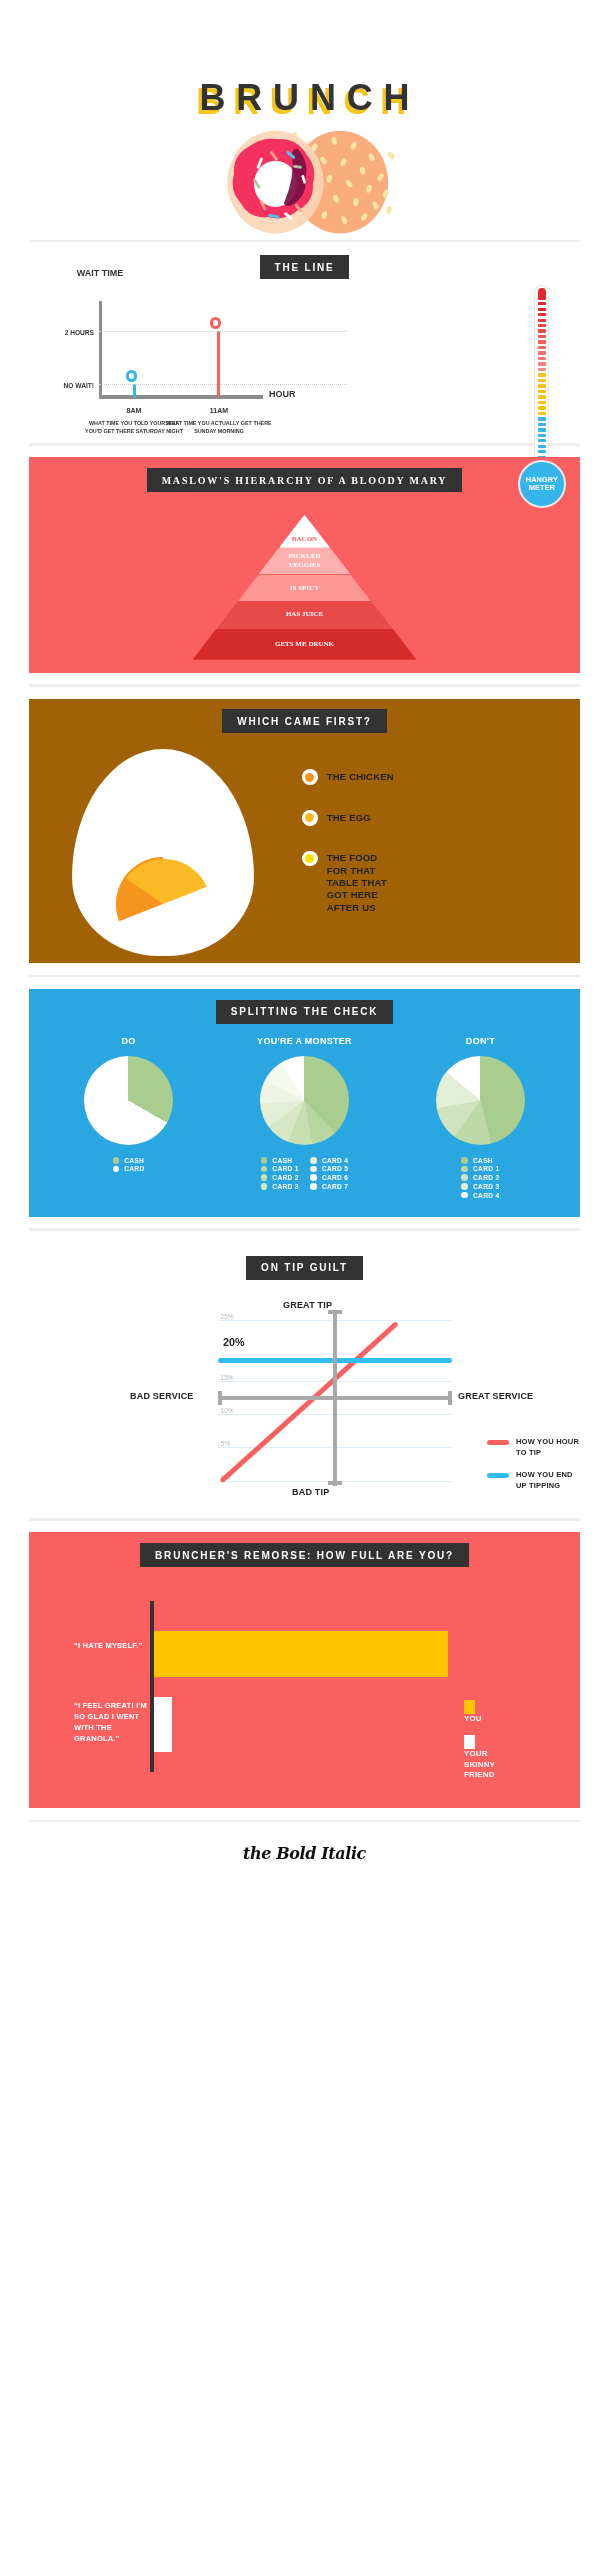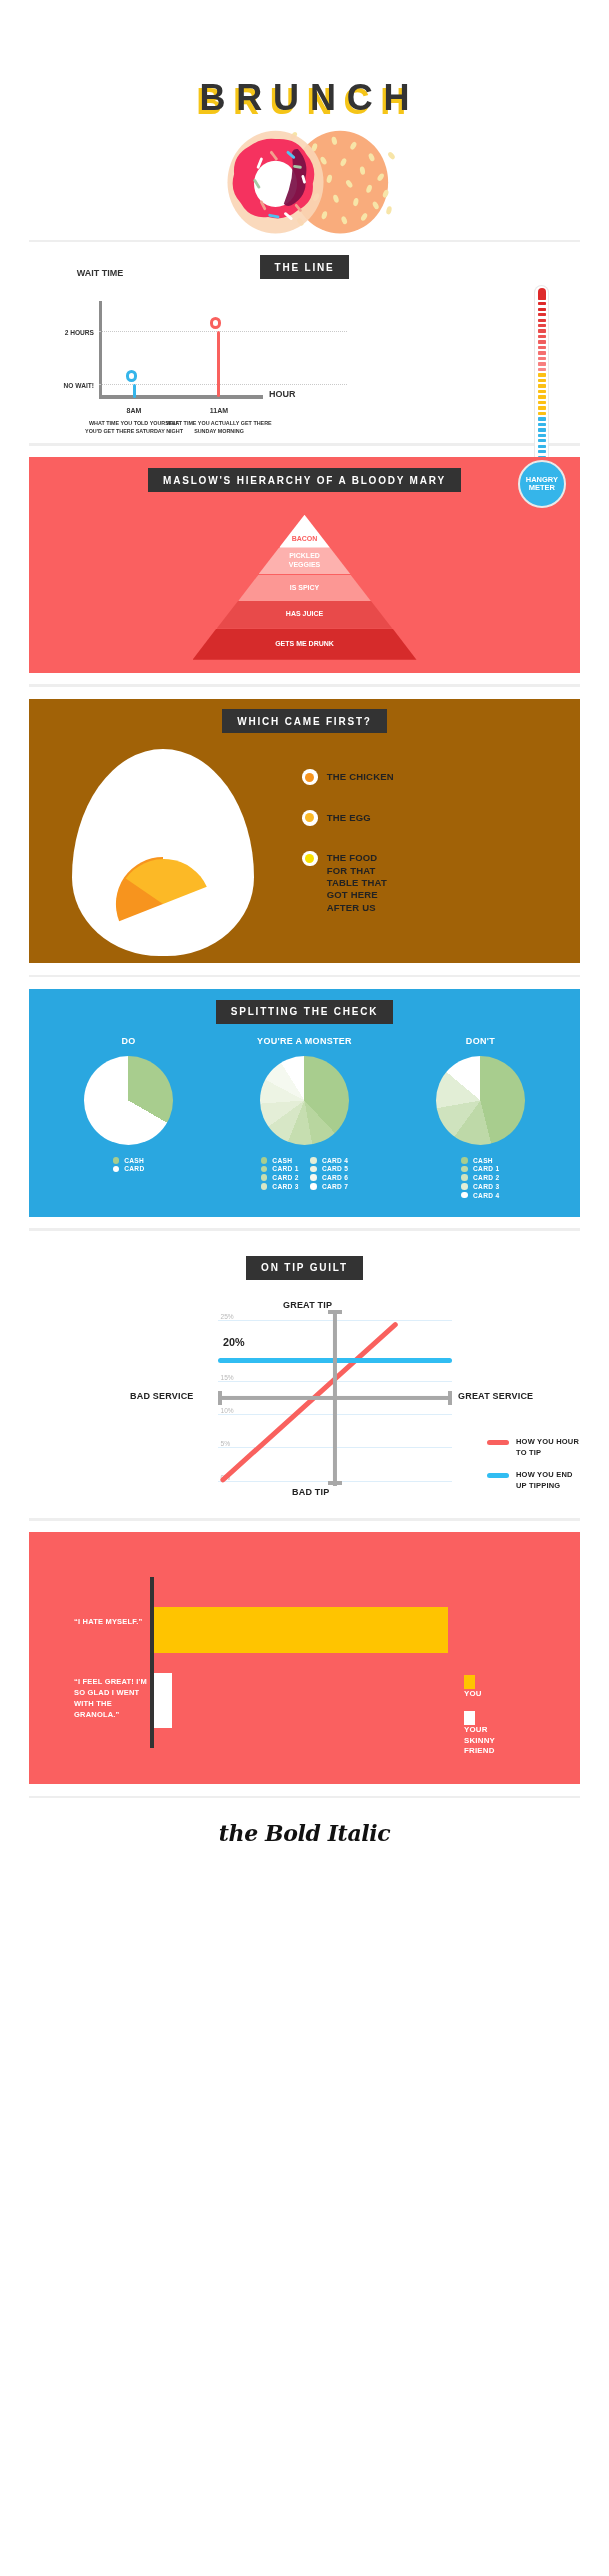--- a/index.html
+++ b/index.html
@@ -140,21 +140,21 @@
   .rem-axis { position: absolute; left: 121px; top: 8.3px; width: 4.1px; height: 171px; background: #333333; }
   .rem-bar { position: absolute; left: 125px; }
   .rem-lab { position: absolute; color: #ffffff; font-size: 7.5px; font-weight: bold; line-height: 1.45; text-align: left; letter-spacing: 0.2px; }
   .rem-legend { position: absolute; right: 70px; bottom: 8.3px; }
   .rl-item { display: flex; align-items: flex-start; margin-bottom: 10.8px; flex-direction: column; }
   .rl-swatch { width: 10.8px; height: 14px; margin-right: 8.3px; flex: 0 0 auto; }
   .rl-text { color: #ffffff; font-size: 7.9px; font-weight: bold; line-height: 1.35; letter-spacing: 0.2px; }
 
   
   .footer { text-align: center; padding: 21.5px 0 18px 0; }
-  .footer-logo { font-family: "DejaVu Serif", serif; font-style: italic; font-weight: bold; font-size: 22px; color: #111; letter-spacing: -0.4px; }
+  .footer-logo { font-family: "DejaVu Serif", serif; font-style: italic; font-weight: bold; font-size: 16px; color: #111; letter-spacing: -0.4px; }
 </style>
 </head>
 <body>
 
 <div class="page">
 
   <div class="header">
     <div class="arc" id="arcText" style="margin-top: 5px;"></div>
     <div class="brunch">BRUNCH</div>
 
@@ -285,21 +285,21 @@
           </div>
         <div class="thermo-bulb">
           <span>HANGRY METER</span>
         </div>
       </div>
     </div>
   </div>
 
   <div class="hr" style="margin-top:28px;"></div>
 
-  <div class="panel panel-red" style="margin-top:11.6px; padding:11.6px 0 13.2px 0;">
+  <div class="panel panel-red" style="margin-top:11.6px; padding:11.6px 0 13.2px 0;font-family:Liberation Serif, serif;">
     <div class="panel-head">
       <div class="band-title">MASLOW'S HIERARCHY OF A BLOODY MARY</div>
     </div>
     <div class="pyramid" id="pyramid">
         <div class="tier t1" style="top: 0px; height: 33px; width: 51px; background: rgb(255, 255, 255); color: rgb(250, 96, 96); clip-path: polygon(50% 0px, 50% 0px, 100% 100%, 0px 100%);">
           <span style="display: block; max-width: 41px; padding-top: 16.6px;">BACON</span>
         </div>
         <div class="tier" style="top: 33px; height: 26.5px; width: 92px; background: rgb(253, 177, 174); color: rgb(255, 255, 255); clip-path: polygon(22.2222% 0px, 77.7778% 0px, 100% 100%, 0px 100%);">
           <span style="display: block; max-width: 51px;">PICKLED VEGGIES</span>
         </div>
@@ -520,20 +520,23 @@
           <span class="tl-swatch" style="background:#31bdf2"></span>
           <span class="tl-text">HOW YOU END UP TIPPING</span>
         </div>
       </div>
     </div>
   </div>
 
   <div class="hr" style="margin-top:8.3px;"></div>
 
   <div class="panel panel-red" style="margin-top:11.6px; padding:11.6px 0 8.3px 0;">
+    <div class="panel-head">
+      <div class="band-title">BRUNCHER'S REMORSE: HOW FULL ARE YOU?</div>
+    </div>
 
     <div class="rem-chart">
       <div class="rem-axis"></div>
 
       <div class="rem-bar" style="top:38px; width:294px; height:46px; background:#ffc400;"></div>
       <div class="rem-lab" style="left:45px; top:48px; width:75px;">“I HATE MYSELF.”</div>
 
       <div class="rem-bar" style="top:104px; width:18px; height:55px; background:#ffffff;"></div>
       <div class="rem-lab" style="left:45px; top:108px; width:76px;">“I FEEL GREAT! I'M SO GLAD I WENT WITH THE GRANOLA.”</div>
 

